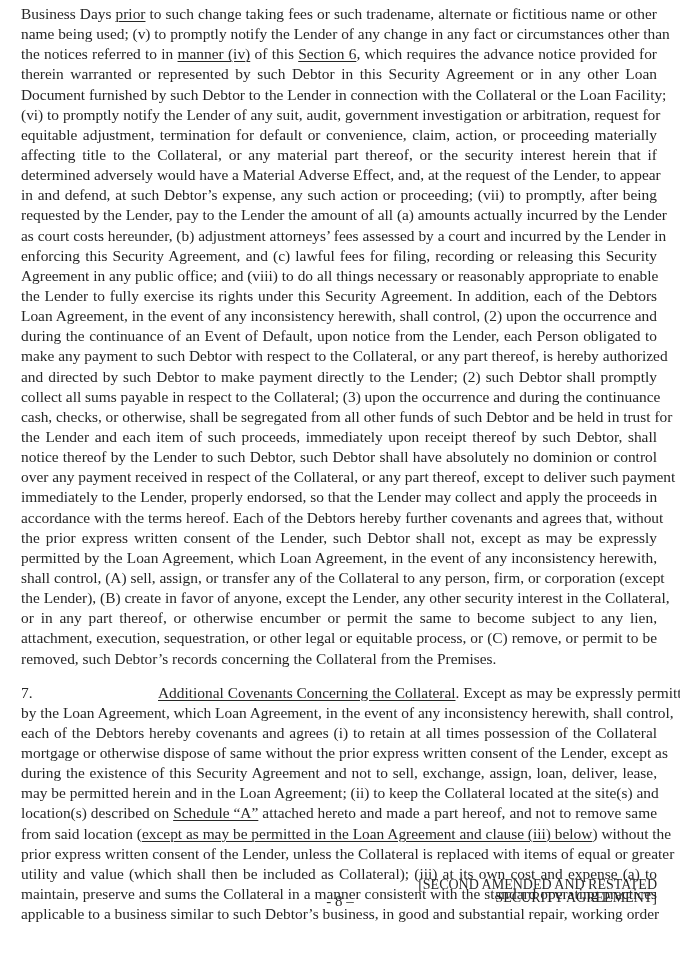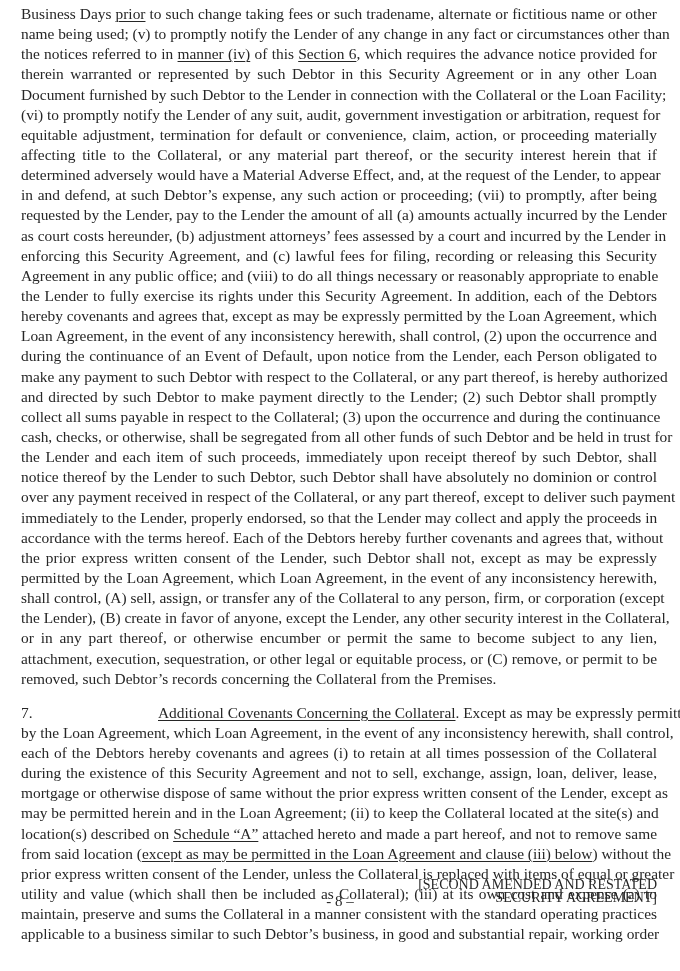--- a/index.html
+++ b/index.html
@@ -39,21 +39,20 @@
       <span class="line"><span>(vi) to promptly notify the Lender of any suit, audit, government investigation or arbitration, request for</span></span>
       <span class="line"><span>equitable adjustment, termination for default or convenience, claim, action, or proceeding materially</span></span>
       <span class="line"><span>affecting title to the Collateral, or any material part thereof, or the security interest herein that if</span></span>
       <span class="line"><span>determined adversely would have a Material Adverse Effect, and, at the request of the Lender, to appear</span></span>
       <span class="line"><span>in and defend, at such Debtor’s expense, any such action or proceeding; (vii) to promptly, after being</span></span>
       <span class="line"><span>requested by the Lender, pay to the Lender the amount of all (a) amounts actually incurred by the Lender</span></span>
       <span class="line"><span>as court costs hereunder, (b) adjustment attorneys’ fees assessed by a court and incurred by the Lender in</span></span>
       <span class="line"><span>enforcing this Security Agreement, and (c) lawful fees for filing, recording or releasing this Security</span></span>
       <span class="line"><span>Agreement in any public office; and (viii) to do all things necessary or reasonably appropriate to enable</span></span>
       <span class="line"><span>the Lender to fully exercise its rights under this Security Agreement.  In addition, each of the Debtors</span></span>
-      <span class="line"><span>hereby covenants and agrees that, except as may be expressly permitted by the Loan Agreement, which</span></span>
       <span class="line"><span>Loan Agreement, in the event of any inconsistency herewith, shall control, (2) upon the occurrence and</span></span>
       <span class="line"><span>during the continuance of an Event of Default, upon notice from the Lender, each Person obligated to</span></span>
       <span class="line"><span>make any payment to such Debtor with respect to the Collateral, or any part thereof, is hereby authorized</span></span>
       <span class="line"><span>and directed by such Debtor to make payment directly to the Lender; (2) such Debtor shall promptly</span></span>
       <span class="line"><span>collect all sums payable in respect to the Collateral; (3) upon the occurrence and during the continuance</span></span>
       <span class="line"><span>cash, checks, or otherwise, shall be segregated from all other funds of such Debtor and be held in trust for</span></span>
       <span class="line"><span>the Lender and each item of such proceeds, immediately upon receipt thereof by such Debtor, shall</span></span>
       <span class="line"><span>notice thereof by the Lender to such Debtor, such Debtor shall have absolutely no dominion or control</span></span>
       <span class="line"><span>over any payment received in respect of the Collateral, or any part thereof, except to deliver such payment</span></span>
       <span class="line"><span>immediately to the Lender, properly endorsed, so that the Lender may collect and apply the proceeds in</span></span>
@@ -64,22 +63,22 @@
       <span class="line"><span>the Lender), (B) create in favor of anyone, except the Lender, any other security interest in the Collateral,</span></span>
       <span class="line"><span>or in any part thereof, or otherwise encumber or permit the same to become subject to any lien,</span></span>
       <span class="line"><span>attachment, execution, sequestration, or other legal or equitable process, or (C) remove, or permit to be</span></span>
       <span class="line last"><span>removed, such Debtor’s records concerning the Collateral from the Premises.</span></span>
     </div>
   <div class="gap"></div>
   <div id="sec7">
     <span class="line"><span style="display:inline-block;width:137px;padding-left:138px;text-align:left;margin-left:-138px;">7.</span><span class="u">Additional Covenants Concerning the Collateral</span><span>.  Except as may be expressly permitted</span></span>
   <span class="line"><span>by the Loan Agreement, which Loan Agreement, in the event of any inconsistency herewith, shall control,</span></span>
       <span class="line"><span>each of the Debtors hereby covenants and agrees (i) to retain at all times possession of the Collateral</span></span>
+      <span class="line"><span>mortgage or otherwise dispose of same without the prior express written consent of the Lender, except as</span></span>
       <span class="line"><span>during the existence of this Security Agreement and not to sell, exchange, assign, loan, deliver, lease,</span></span>
-      <span class="line"><span>mortgage or otherwise dispose of same without the prior express written consent of the Lender, except as</span></span>
       <span class="line"><span>may be permitted herein and in the Loan Agreement; (ii) to keep the Collateral located at the site(s) and</span></span>
       <span class="line"><span>location(s) described on </span><span class="u">Schedule “A”</span><span> attached hereto and made a part hereof, and not to remove same</span></span>
       <span class="line"><span>from said location (</span><span class="u">except as may be permitted in the Loan Agreement and clause (iii) below</span><span>) without the</span></span>
       <span class="line"><span>prior express written consent of the Lender, unless the Collateral is replaced with items of equal or greater</span></span>
       <span class="line"><span>utility and value (which shall then be included as Collateral); (iii) at its own cost and expense (a) to</span></span>
       <span class="line"><span>maintain, preserve and sums the Collateral in a manner consistent with the standard operating practices</span></span>
       <span class="line"><span>applicable to a business similar to such Debtor’s business, in good and substantial repair, working order</span></span>
     </div>
 </div>
 

